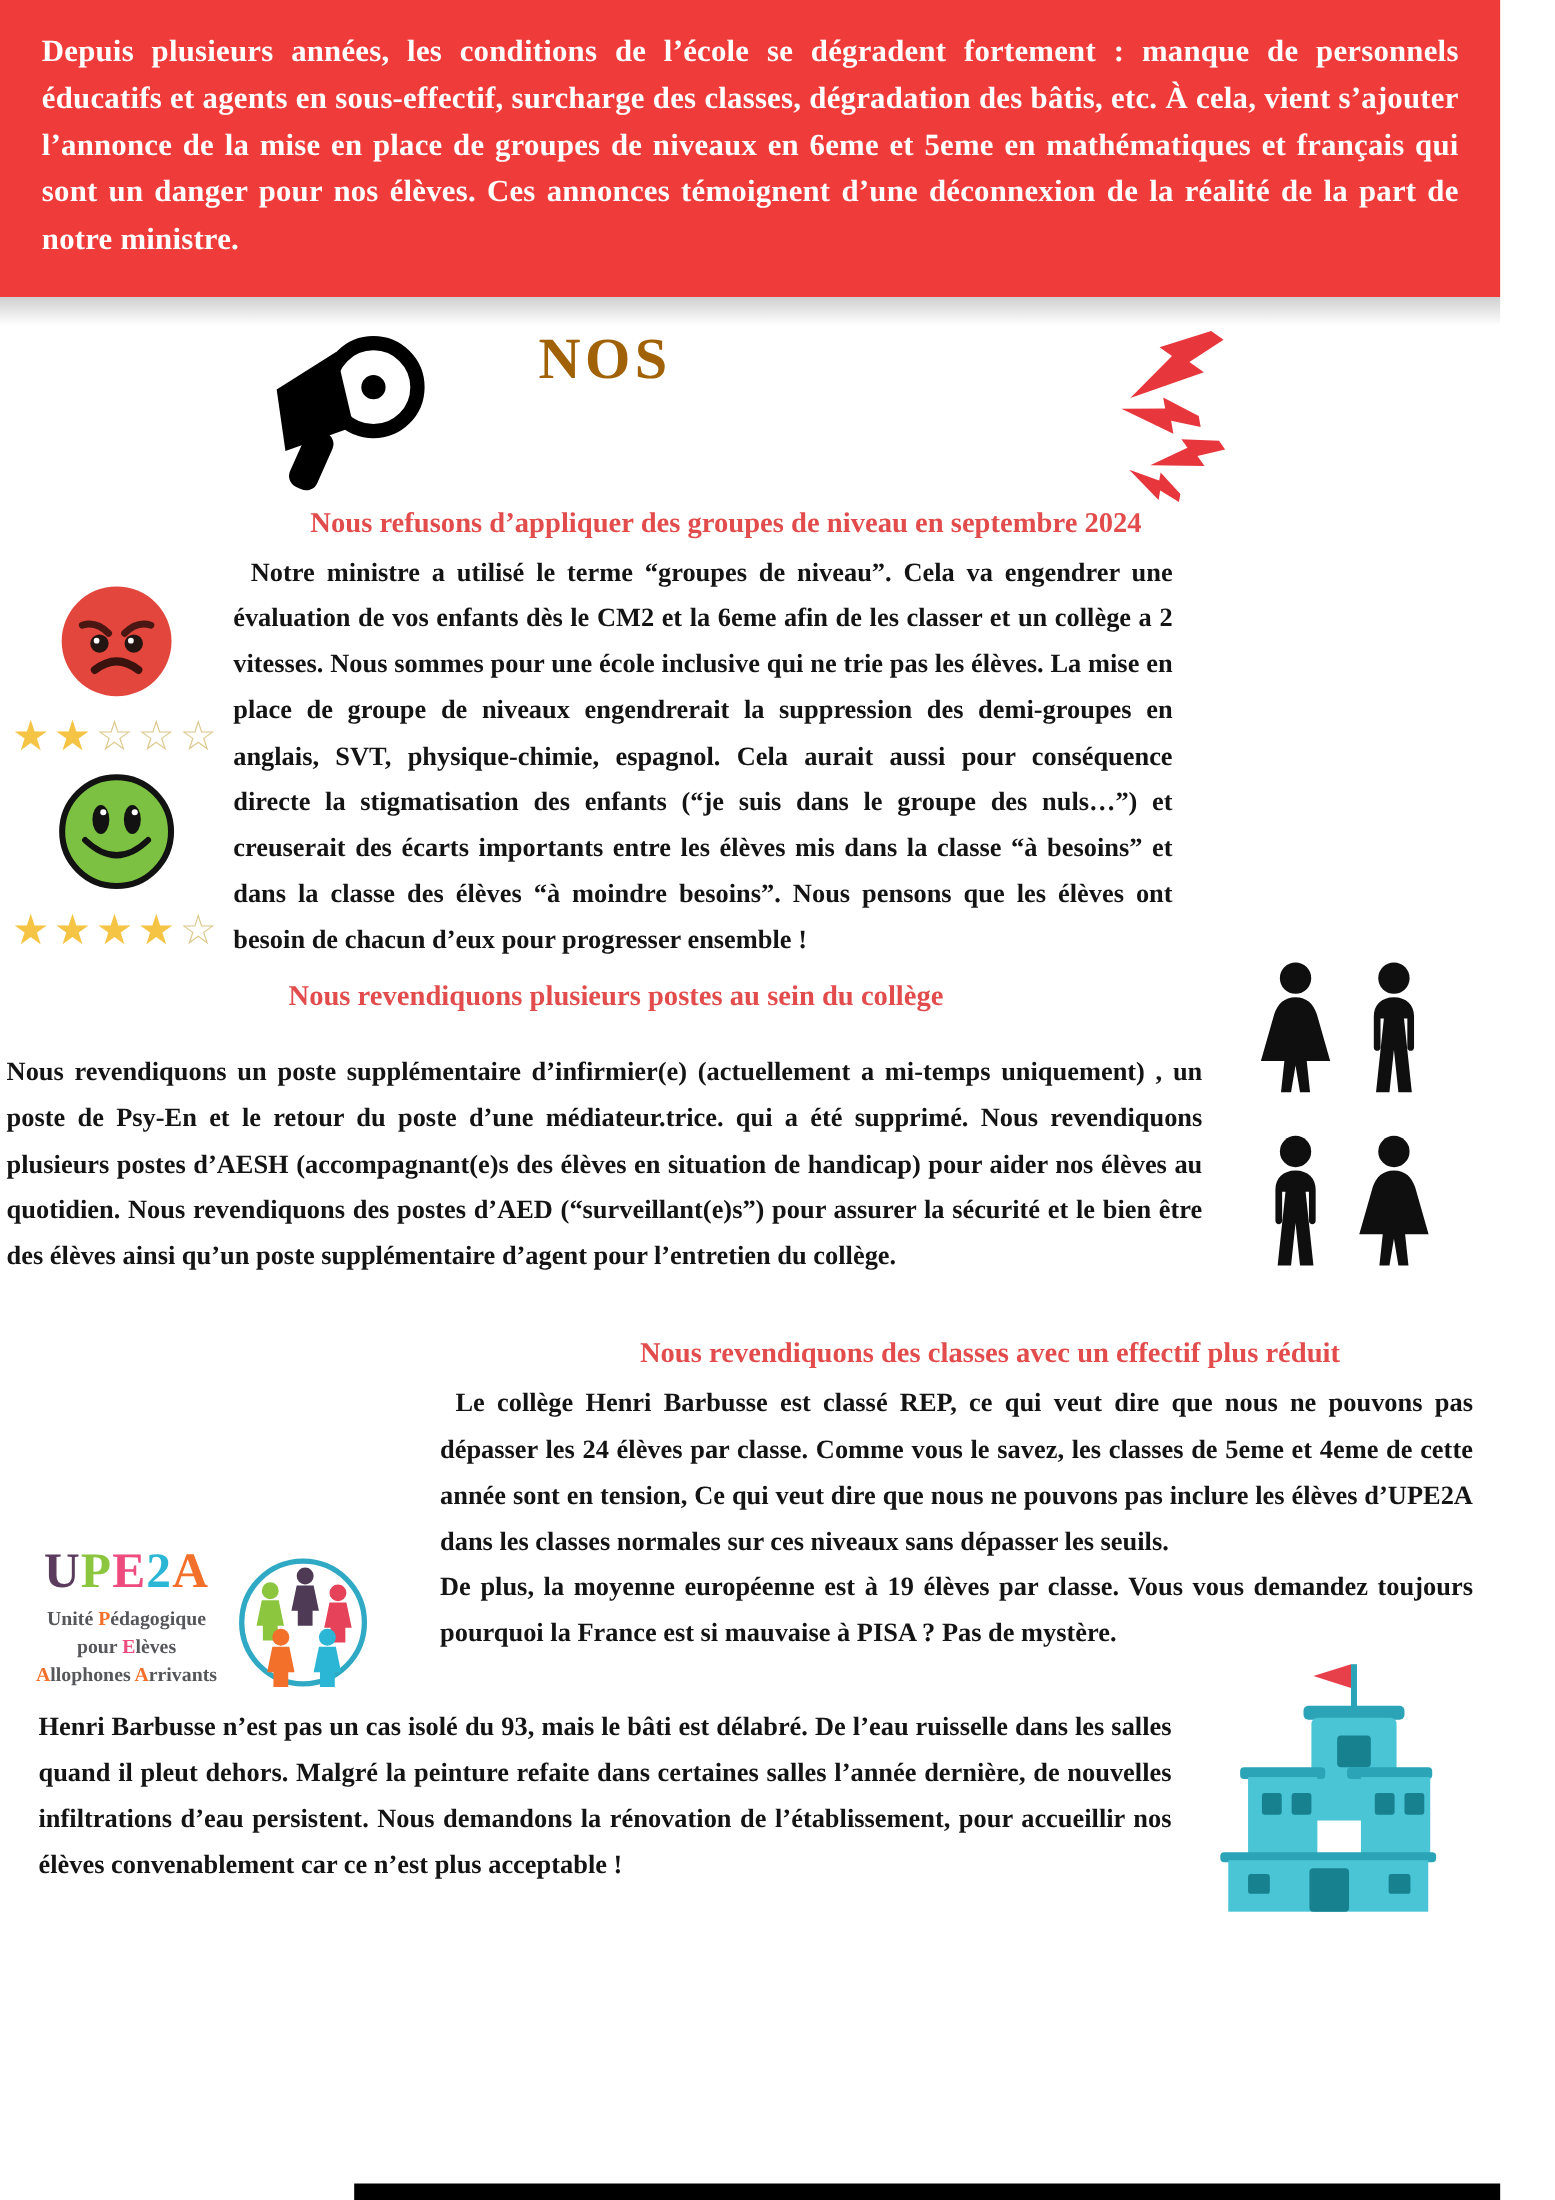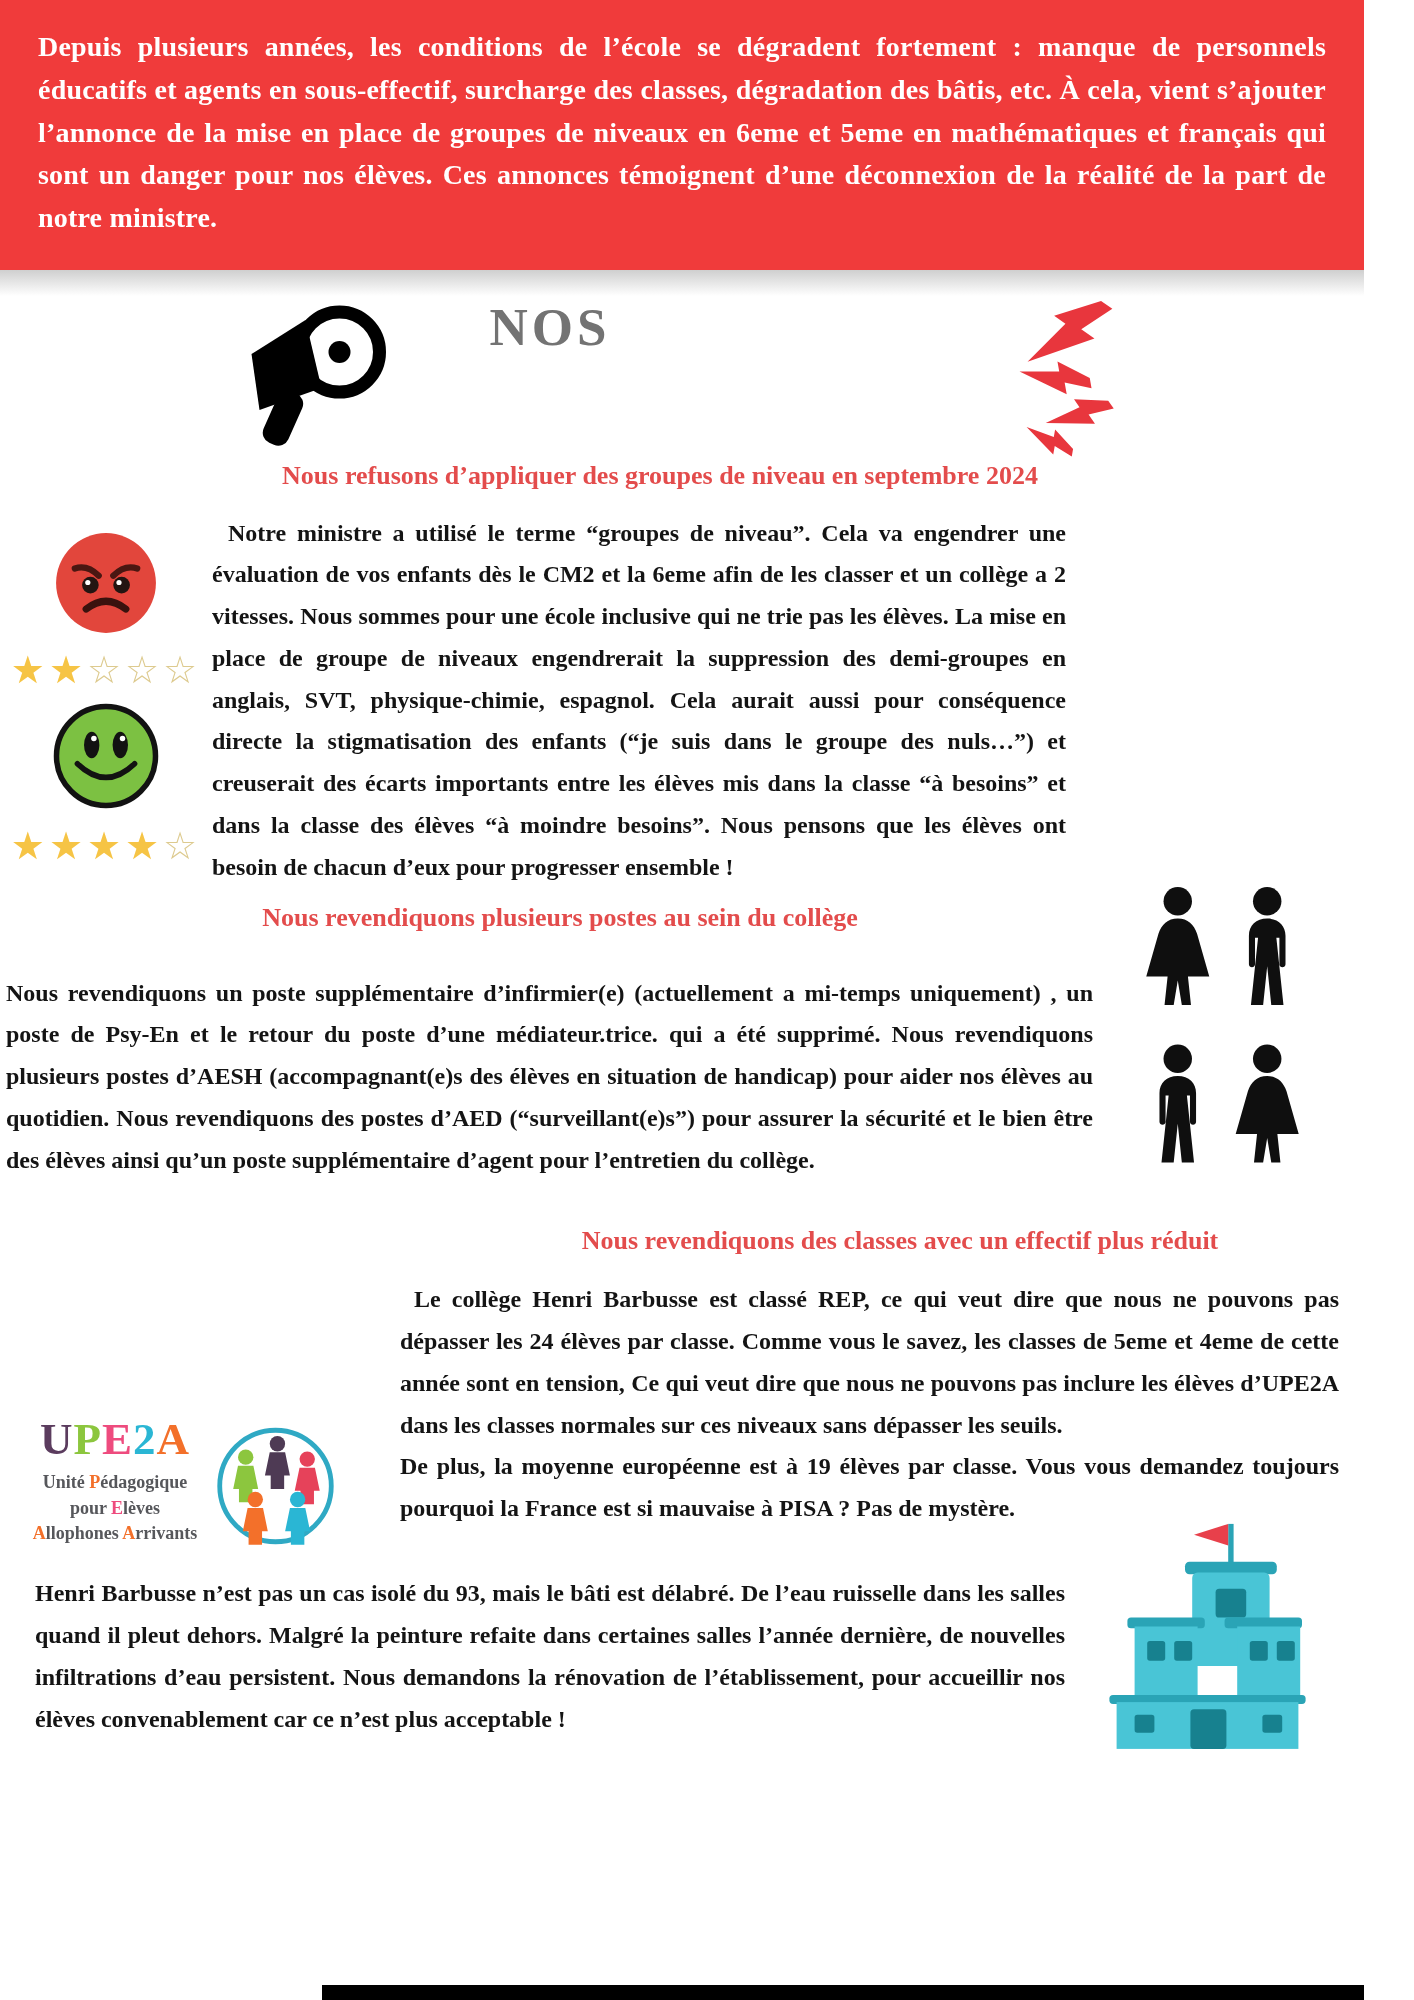--- a/index.html
+++ b/index.html
@@ -7,32 +7,32 @@
         font-family:Liberation Serif, serif;}
 
   
   .banner{background:#f03b3b;color:#ffffff;font-weight:bold;font-size:28px;line-height:1.53;
           text-align:justify;padding:26px 38px 30px;letter-spacing:.2px;}
   .banner-fade{height:26px;background:linear-gradient(#cfcfcf,#ffffff);}
 
   
   .title-area{position:relative;height:160px;}
   .megaphone-svg{position:absolute;left:232px;top:2px;width:165px;height:150px;}
-  .title-text{position:absolute;left:290px;top:2px;width:520px;text-align:center;color:#737373;}
+  .title-text{position:absolute;left:290px;top:2px;width:520px;text-align:center;color:#a16207;}
   .title-line{font-size:53px;font-weight:800;letter-spacing:4px;line-height:1.12;}
   .bolts-svg{position:absolute;left:995px;top:-8px;width:130px;height:170px;}
 
   
   .section-heading{color:#e34c4c;font-weight:bold;font-size:26px;text-align:center;line-height:1.25;}
   .h1{width:900px;margin:4px 0 8px 210px;}
   .h2{width:900px;margin:14px 0 8px 110px;}
   .h3{width:980px;margin:26px 0 10px 410px;}
   .h4{width:900px;margin:14px 0 8px 100px;}
 
-  .body-text{font-weight:bold;color:#141414;font-size:24px;line-height:1.74;text-align:justify;margin-top:12px;}
+  .body-text{font-weight:bold;color:#141414;font-size:24px;line-height:1.74;text-align:justify;}
 
   
   .s1-row{display:flex;padding-right:298px;}
   .s1-icons{width:212px;flex:none;display:flex;flex-direction:column;align-items:center;padding-top:22px;}
   .angry-svg{width:104px;height:104px;margin-top:8px;}
   .smiley-svg{width:110px;height:110px;margin-top:8px;}
   .stars{font-size:38px;letter-spacing:4px;margin:16px 0 4px;line-height:1;}
   .star.filled{color:#f6c445;}
   .star.empty{color:#ddca8e;}
   .s1-body{flex:1;text-indent:16px;}

